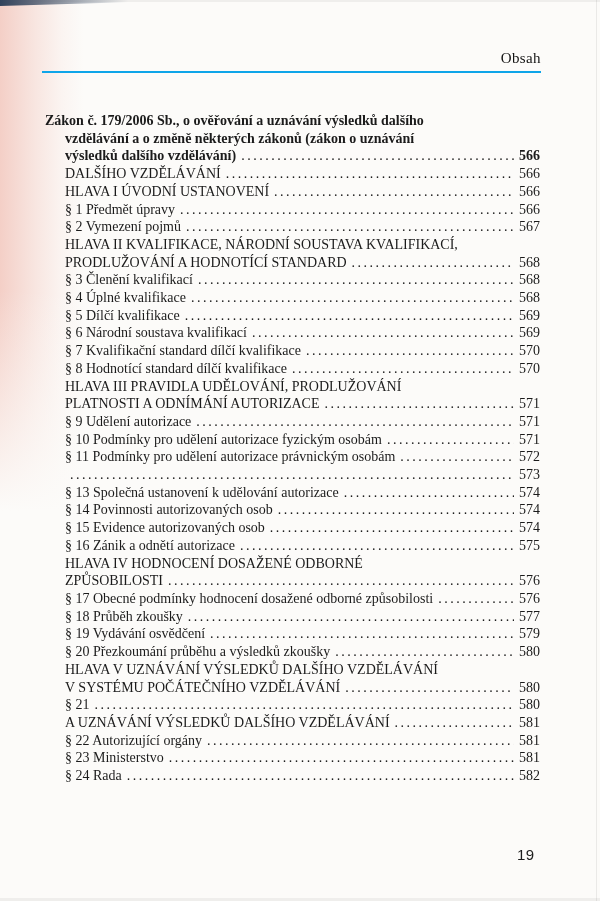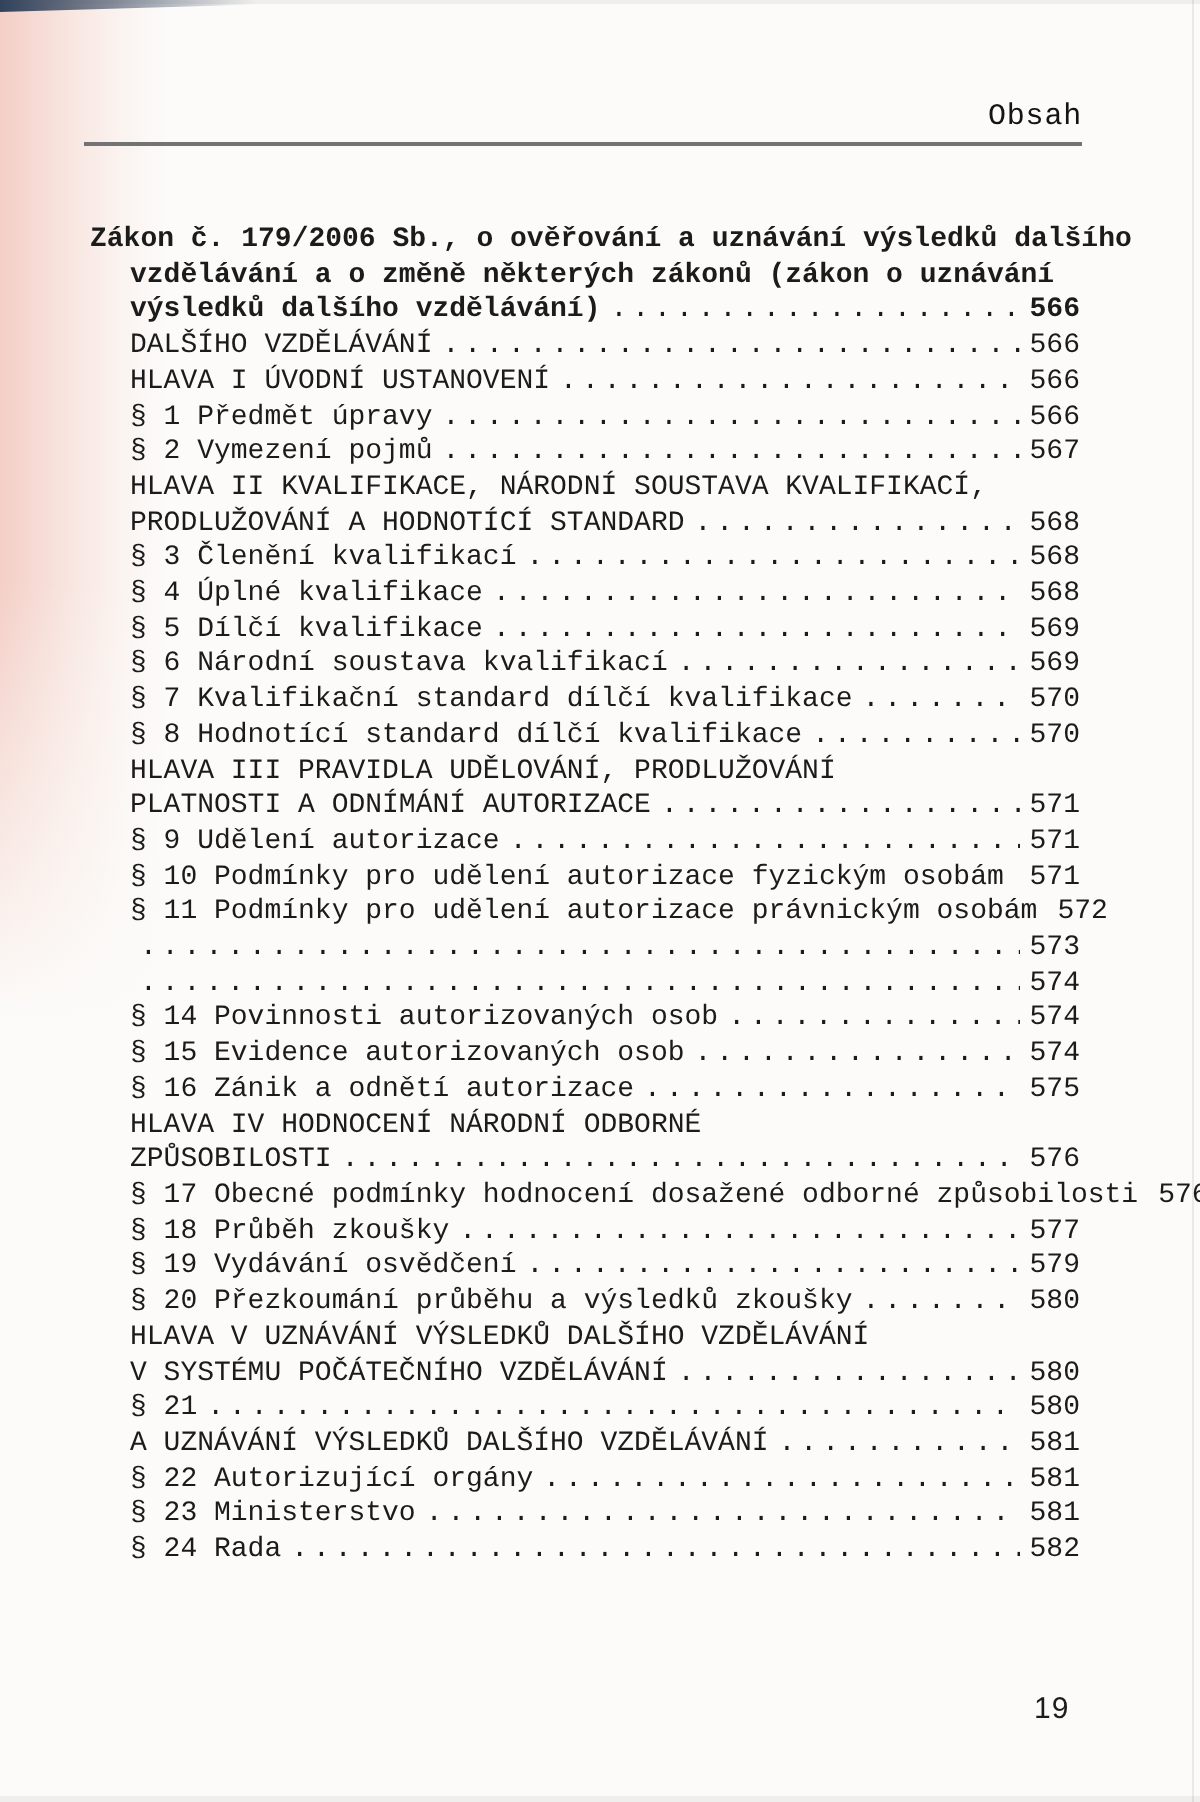--- a/index.html
+++ b/index.html
@@ -53,41 +53,40 @@
   .scan-edge-bottom {
     position: absolute; left: 0; bottom: 0;
     width: 600px; height: 3px;
     background: rgba(0,0,0,0.05);
   }
   
   .header {
     position: absolute;
     left: 42px; top: 50px;
     width: 499px;
-    border-bottom: 2px solid #737373;
+    border-bottom: 2px solid #0ea5e9;
     padding-bottom: 4px;
     text-align: right;
-    font-family: Liberation Mono, monospace;
+    font-family: Liberation Serif, serif;
     font-size: 15px;
     letter-spacing: 0.4px;
     color: #141414;
   }
   
   .toc {
     position: absolute;
     left: 45px; top: 112px;
     width: 495px;
     font-size: 14px;
     line-height: 17.7px;
   }
   .toc-row {
     display: flex;
     align-items: baseline;
     white-space: nowrap;
-    font-family: Liberation Mono, monospace;
   }
   .toc-row.ind { padding-left: 20px; align-items: flex-end; }
   .toc-row.bold { font-weight: bold; }
   .toc-text { flex: 0 0 auto; }
   .leader {
     flex: 1 1 auto;
     overflow: hidden;
     white-space: nowrap;
     letter-spacing: 2.5px;
     margin: 0 5px 0 5px;
@@ -211,40 +210,41 @@
       <div class="toc-row ind">
         <span class="toc-text">§ 11 Podmínky pro udělení autorizace právnickým osobám</span>
         <span class="leader">................................................................................................................................................................</span>
         <span class="toc-page">572</span>
       </div>
       <div class="toc-row ind">
         <span class="leader">................................................................................................................................................................</span>
         <span class="toc-page">573</span>
       </div>
       <div class="toc-row ind">
+        <span class="toc-text">§ 13 Společná ustanovení k udělování autorizace</span>
         <span class="leader">................................................................................................................................................................</span>
         <span class="toc-page">574</span>
       </div>
       <div class="toc-row ind">
         <span class="toc-text">§ 14 Povinnosti autorizovaných osob</span>
         <span class="leader">................................................................................................................................................................</span>
         <span class="toc-page">574</span>
       </div>
       <div class="toc-row ind">
         <span class="toc-text">§ 15 Evidence autorizovaných osob</span>
         <span class="leader">................................................................................................................................................................</span>
         <span class="toc-page">574</span>
       </div>
       <div class="toc-row ind">
         <span class="toc-text">§ 16 Zánik a odnětí autorizace</span>
         <span class="leader">................................................................................................................................................................</span>
         <span class="toc-page">575</span>
       </div>
       <div class="toc-row ind">
-        <span class="toc-text">HLAVA IV HODNOCENÍ NÁRODNÍ ODBORNÉ</span>
+        <span class="toc-text">HLAVA IV HODNOCENÍ DOSAŽENÉ ODBORNÉ</span>
       </div>
       <div class="toc-row ind">
         <span class="toc-text">ZPŮSOBILOSTI</span>
         <span class="leader">................................................................................................................................................................</span>
         <span class="toc-page">576</span>
       </div>
       <div class="toc-row ind">
         <span class="toc-text">§ 17 Obecné podmínky hodnocení dosažené odborné způsobilosti</span>
         <span class="leader">................................................................................................................................................................</span>
         <span class="toc-page">576</span>

